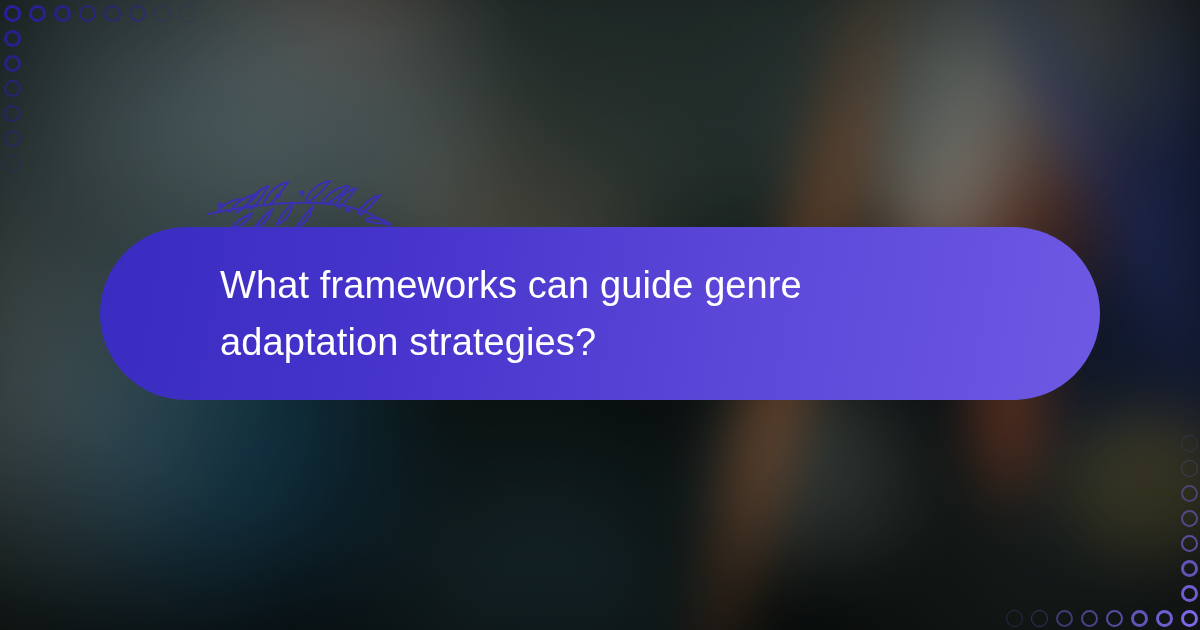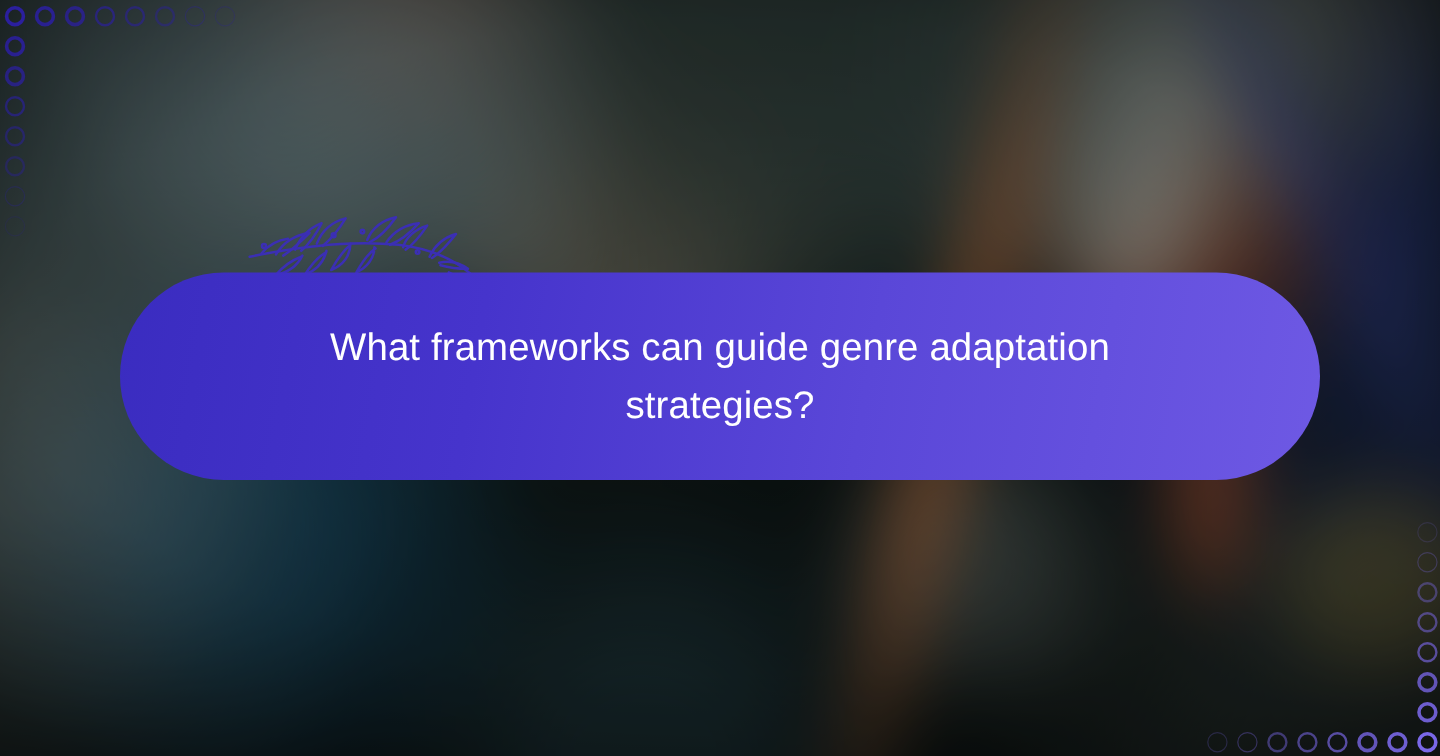--- a/index.html
+++ b/index.html
@@ -117,23 +117,23 @@
     width: 1000px;
     height: 173px;
     border-radius: 999px;
     background: linear-gradient(100deg, #3a2cc0 0%, #4634cc 30%, #5a47d8 62%, #6e59e4 100%);
     display: flex;
     align-items: center;
     justify-content: center;
   }
   .pill-text {
     width: 760px;
-    text-align: center;
+    text-align: left;
     color: #ffffff;
-    font-size: 32px;
+    font-size: 38px;
     line-height: 1.48;
     font-weight: 400;
     letter-spacing: 0.1px;
     font-family: "Liberation Sans", sans-serif;
   }
 </style>
 </head>
 <body>
 
 <div id="stage">

